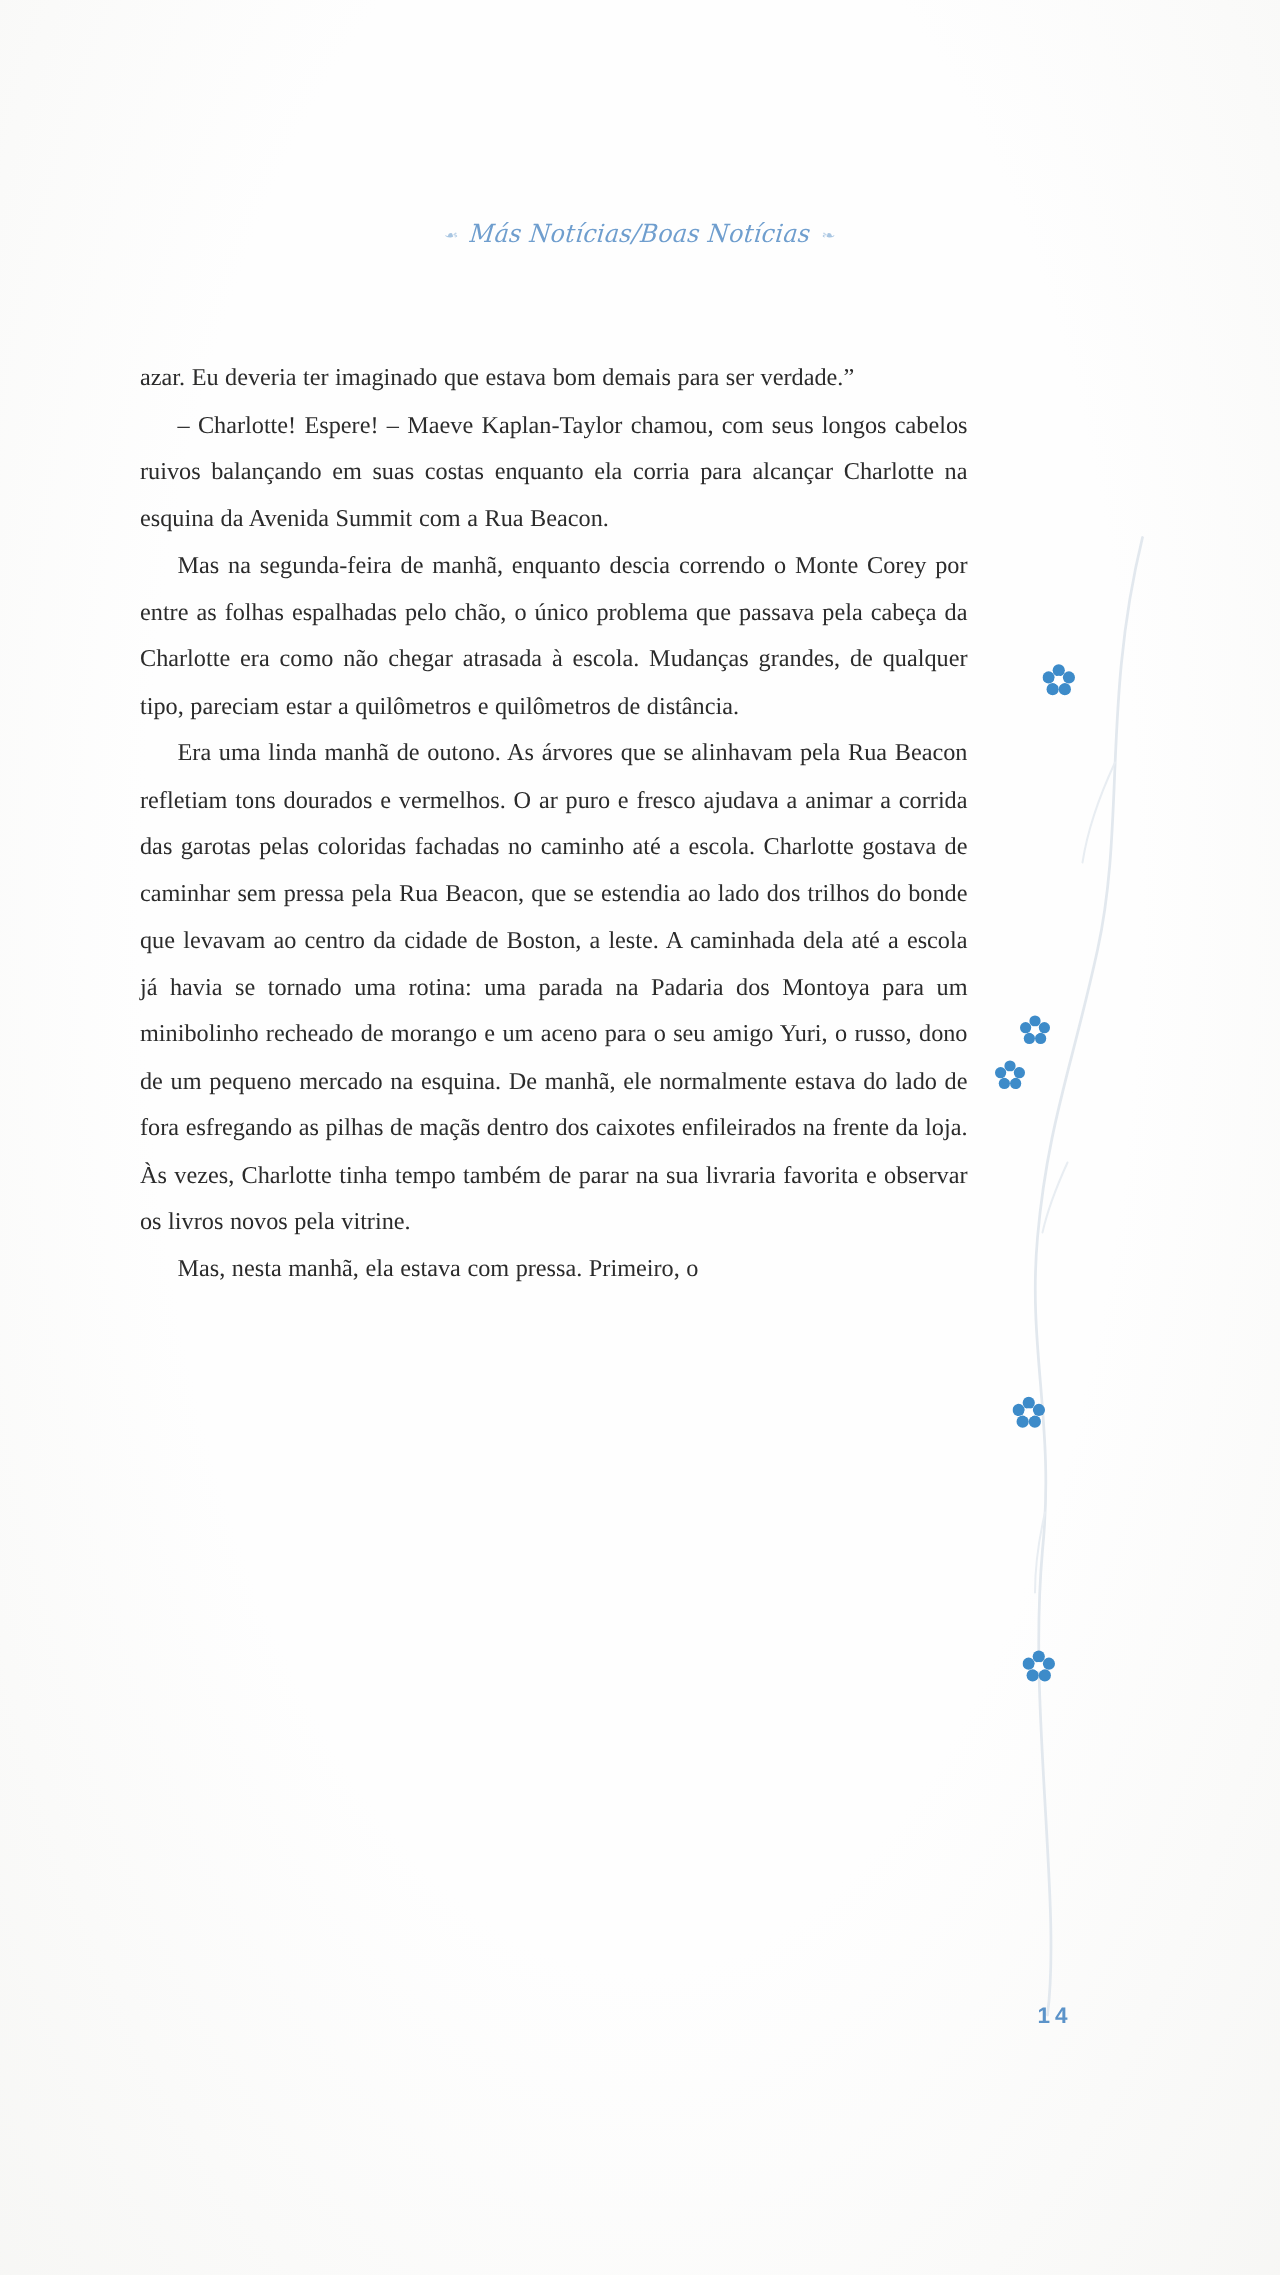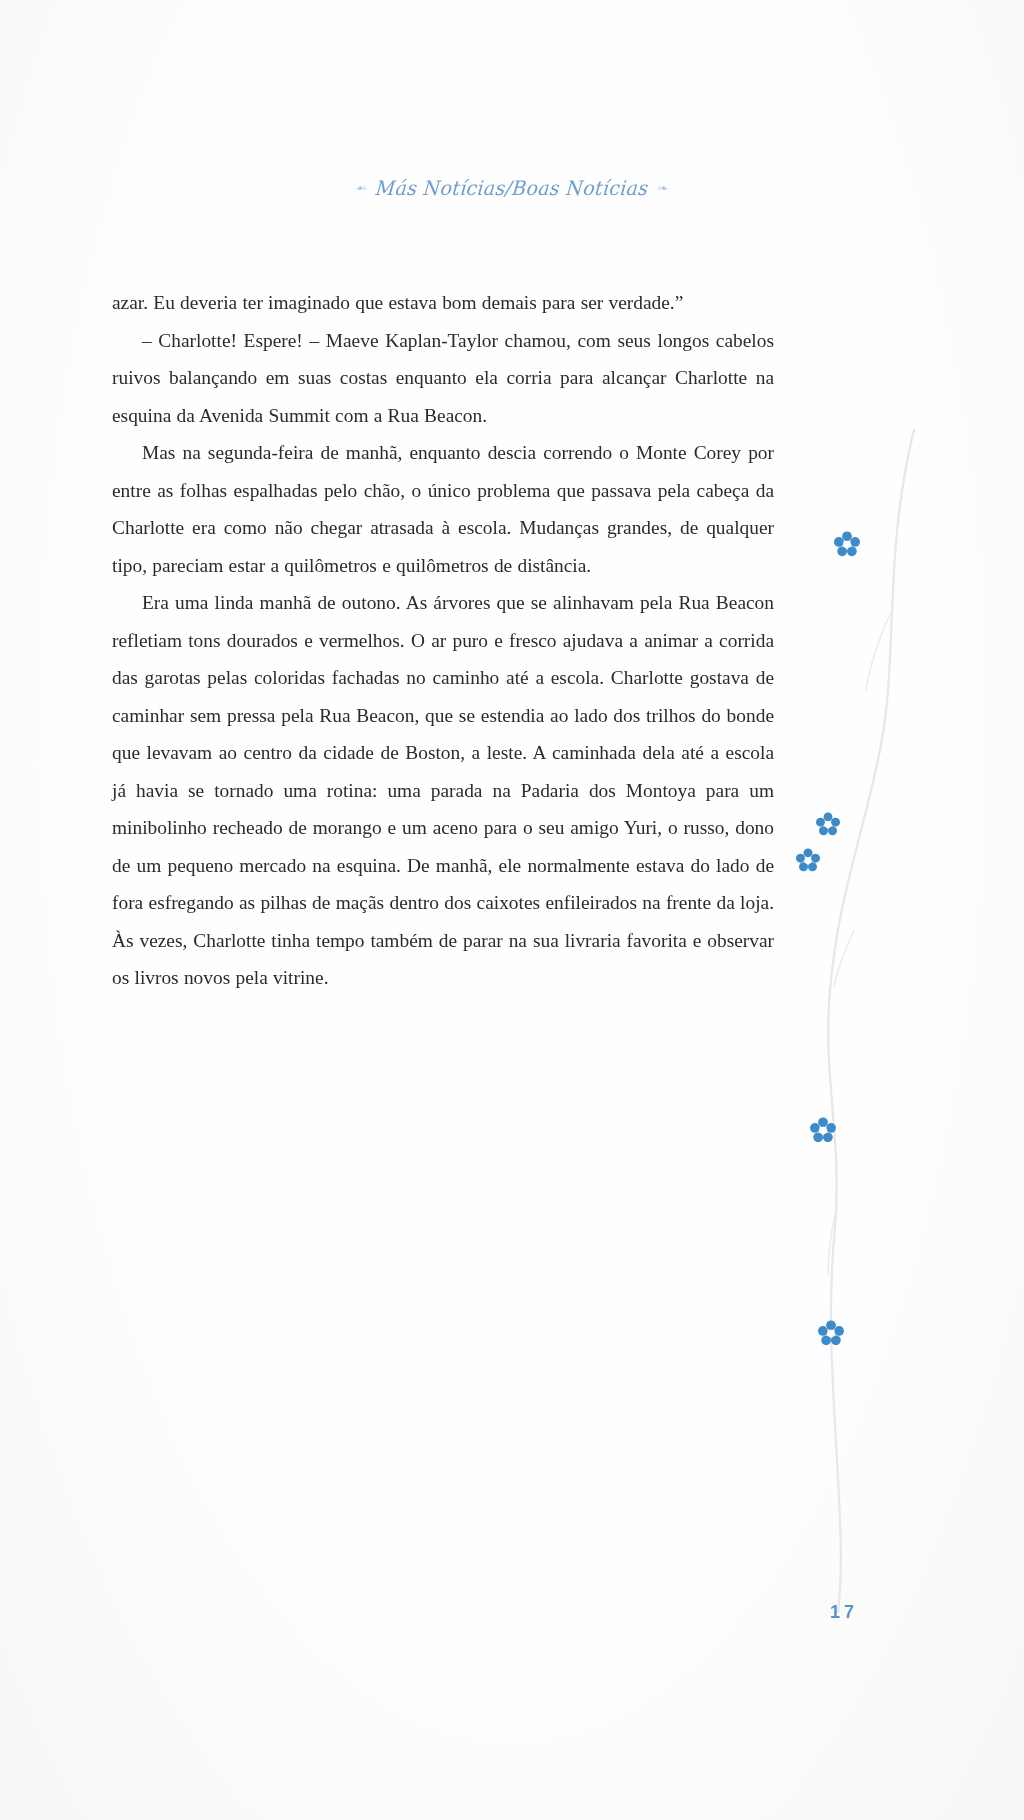--- a/index.html
+++ b/index.html
@@ -236,19 +236,20 @@
         <circle cx="16" cy="16.5" r="4.6" fill="#ffffff"></circle>
       </svg>
     </span>
   </div>
 
   <div class="text-column">
     <p class="para">azar. Eu deveria ter imaginado que estava bom demais para ser verdade.”</p>
     <p class="para indented">– Charlotte! Espere! – Maeve Kaplan-Taylor chamou, com seus longos cabelos ruivos balançando em suas costas enquanto ela corria para alcançar Charlotte na esquina da Avenida Summit com a Rua Beacon.</p>
     <p class="para indented">Mas na segunda-feira de manhã, enquanto descia correndo o Monte Corey por entre as folhas espalhadas pelo chão, o único problema que passava pela cabeça da Charlotte era como não chegar atrasada à escola. Mudanças grandes, de qualquer tipo, pareciam estar a quilômetros e quilômetros de distância.</p>
     <p class="para indented">Era uma linda manhã de outono. As árvores que se alinhavam pela Rua Beacon refletiam tons dourados e vermelhos. O ar puro e fresco ajudava a animar a corrida das garotas pelas coloridas fachadas no caminho até a escola. Charlotte gostava de caminhar sem pressa pela Rua Beacon, que se estendia ao lado dos trilhos do bonde que levavam ao centro da cidade de Boston, a leste. A caminhada dela até a escola já havia se tornado uma rotina: uma parada na Padaria dos Montoya para um minibolinho recheado de morango e um aceno para o seu amigo Yuri, o russo, dono de um pequeno mercado na esquina. De manhã, ele normalmente estava do lado de fora esfregando as pilhas de maçãs dentro dos caixotes enfileirados na frente da loja. Às vezes, Charlotte tinha tempo também de parar na sua livraria favorita e observar os livros novos pela vitrine.</p>
+    <p class="para indented last-full">Mas, nesta manhã, ela estava com pressa. Primeiro, o</p>
   </div>
 
   <div class="folio">
-    <span class="folio-number">17</span>
+    <span class="folio-number">14</span>
   </div>
 
 </div>
 
 </body></html>

